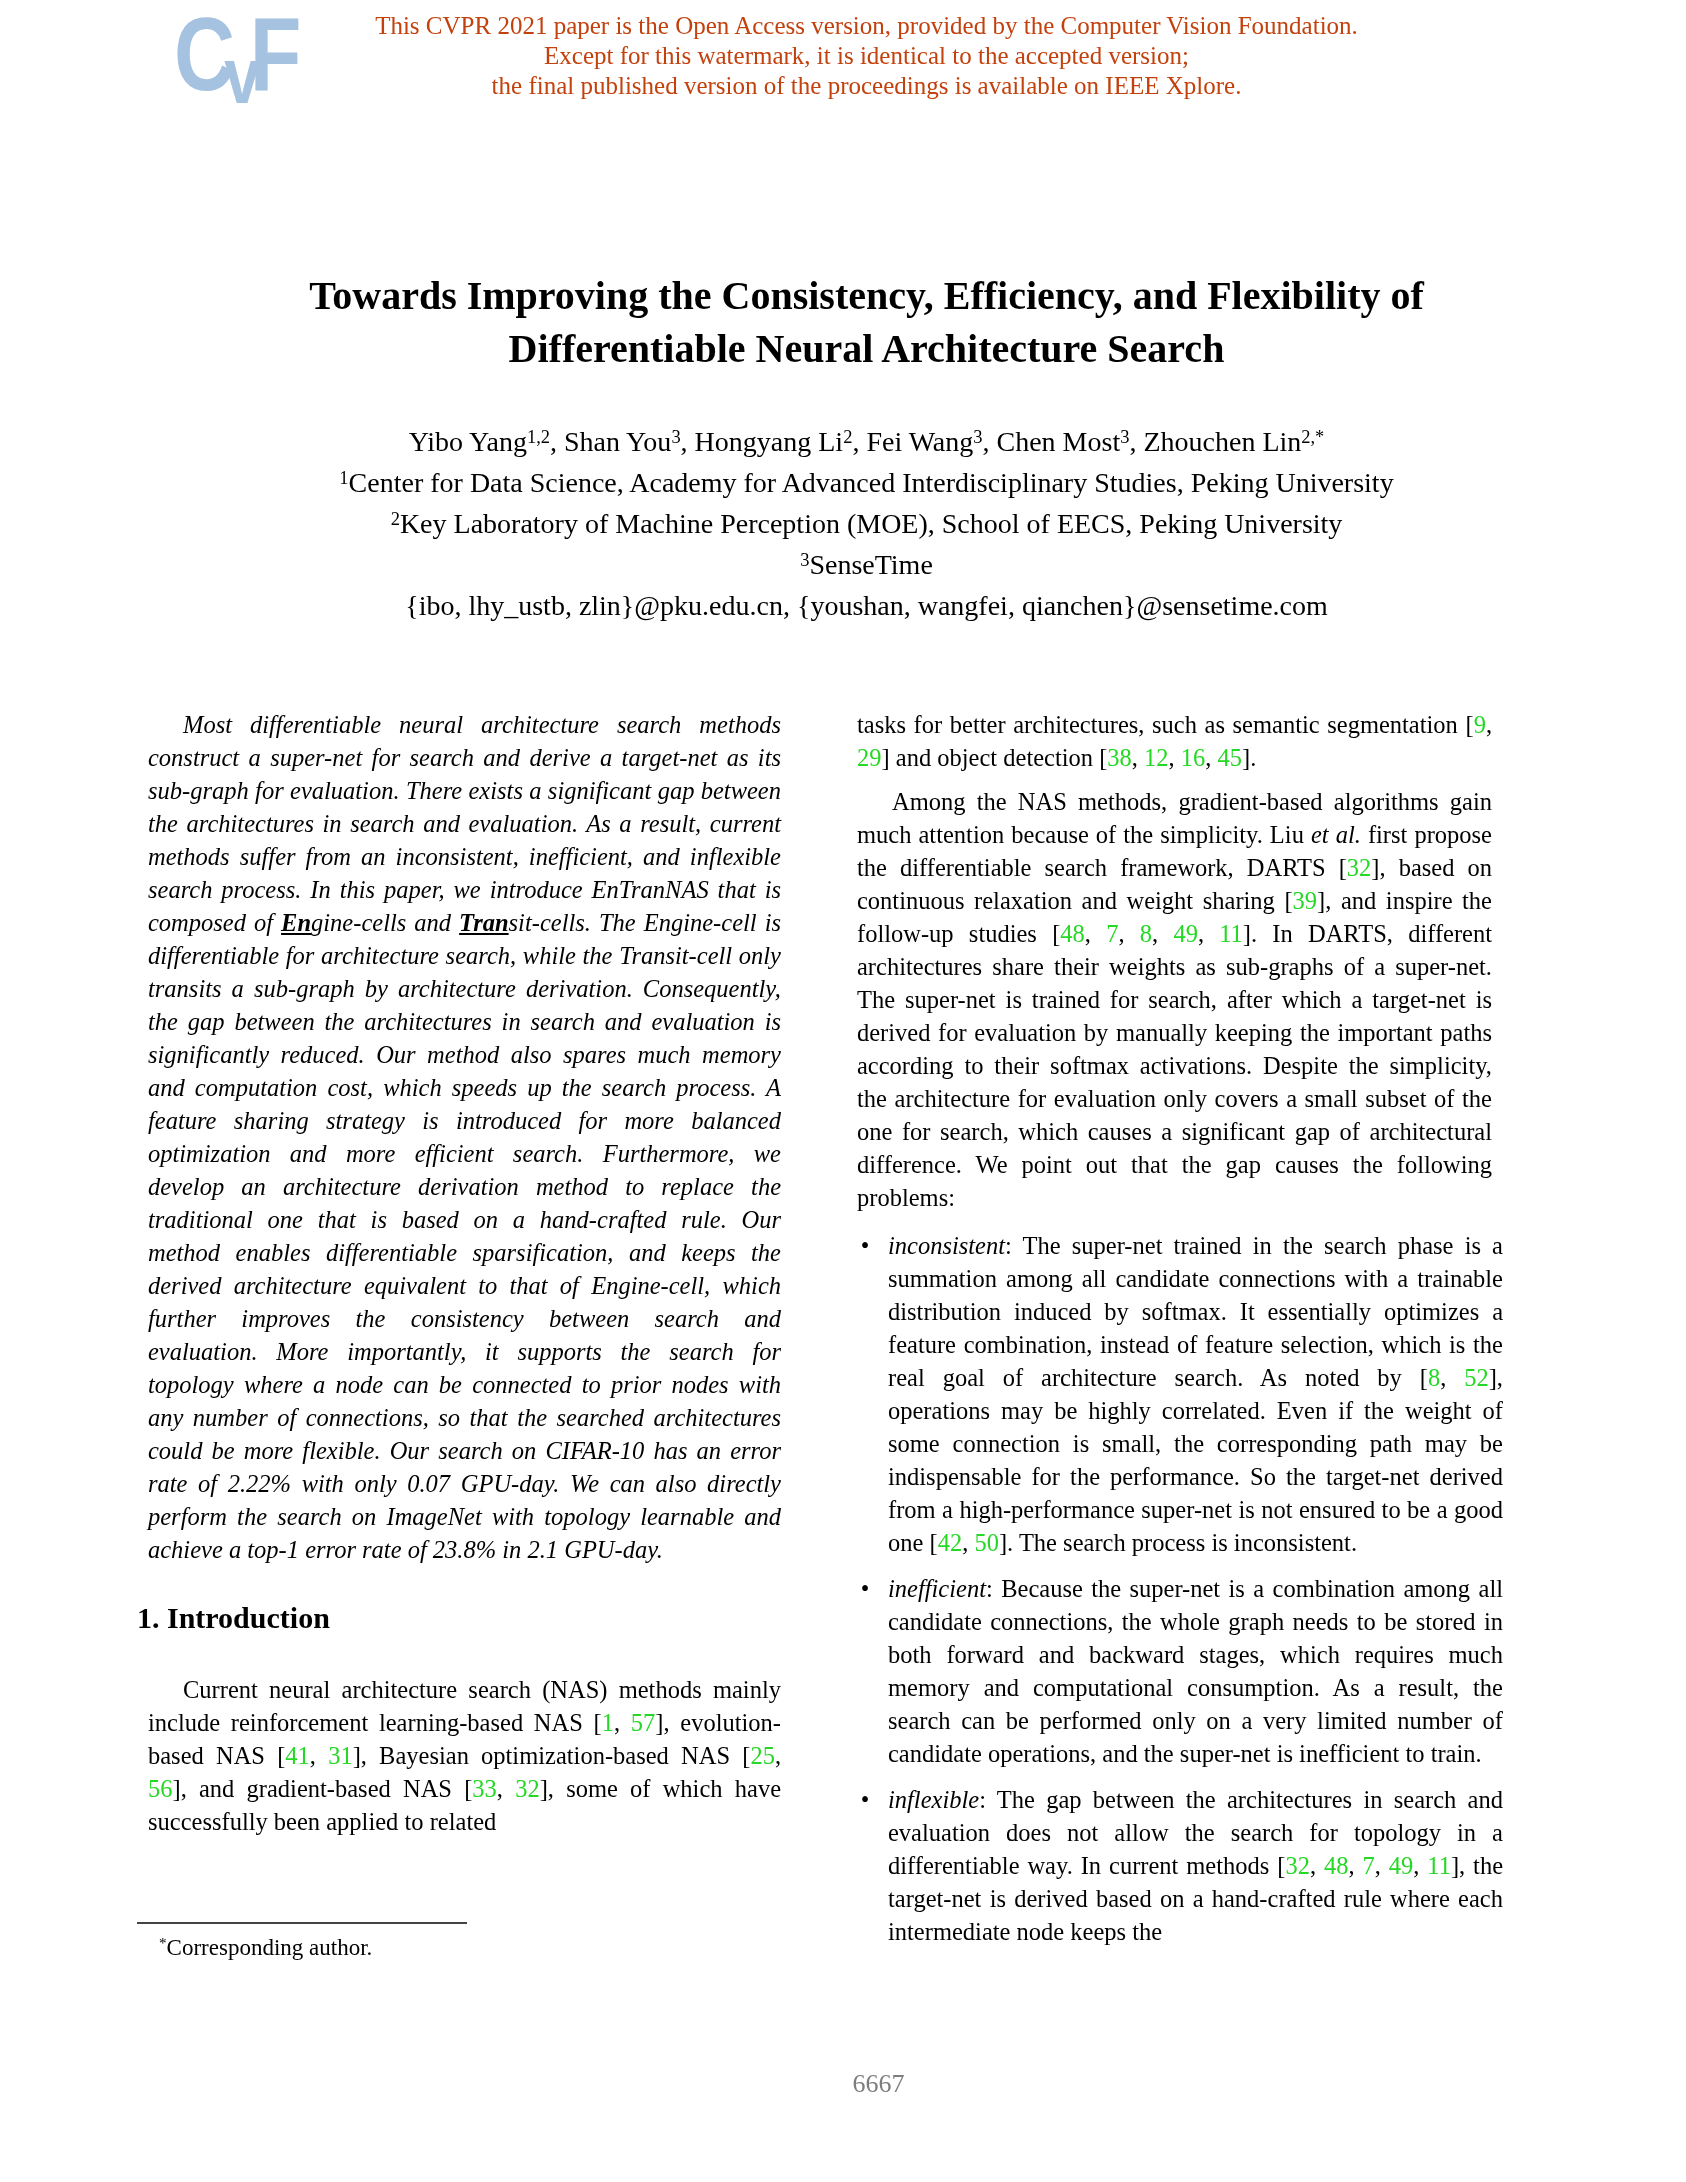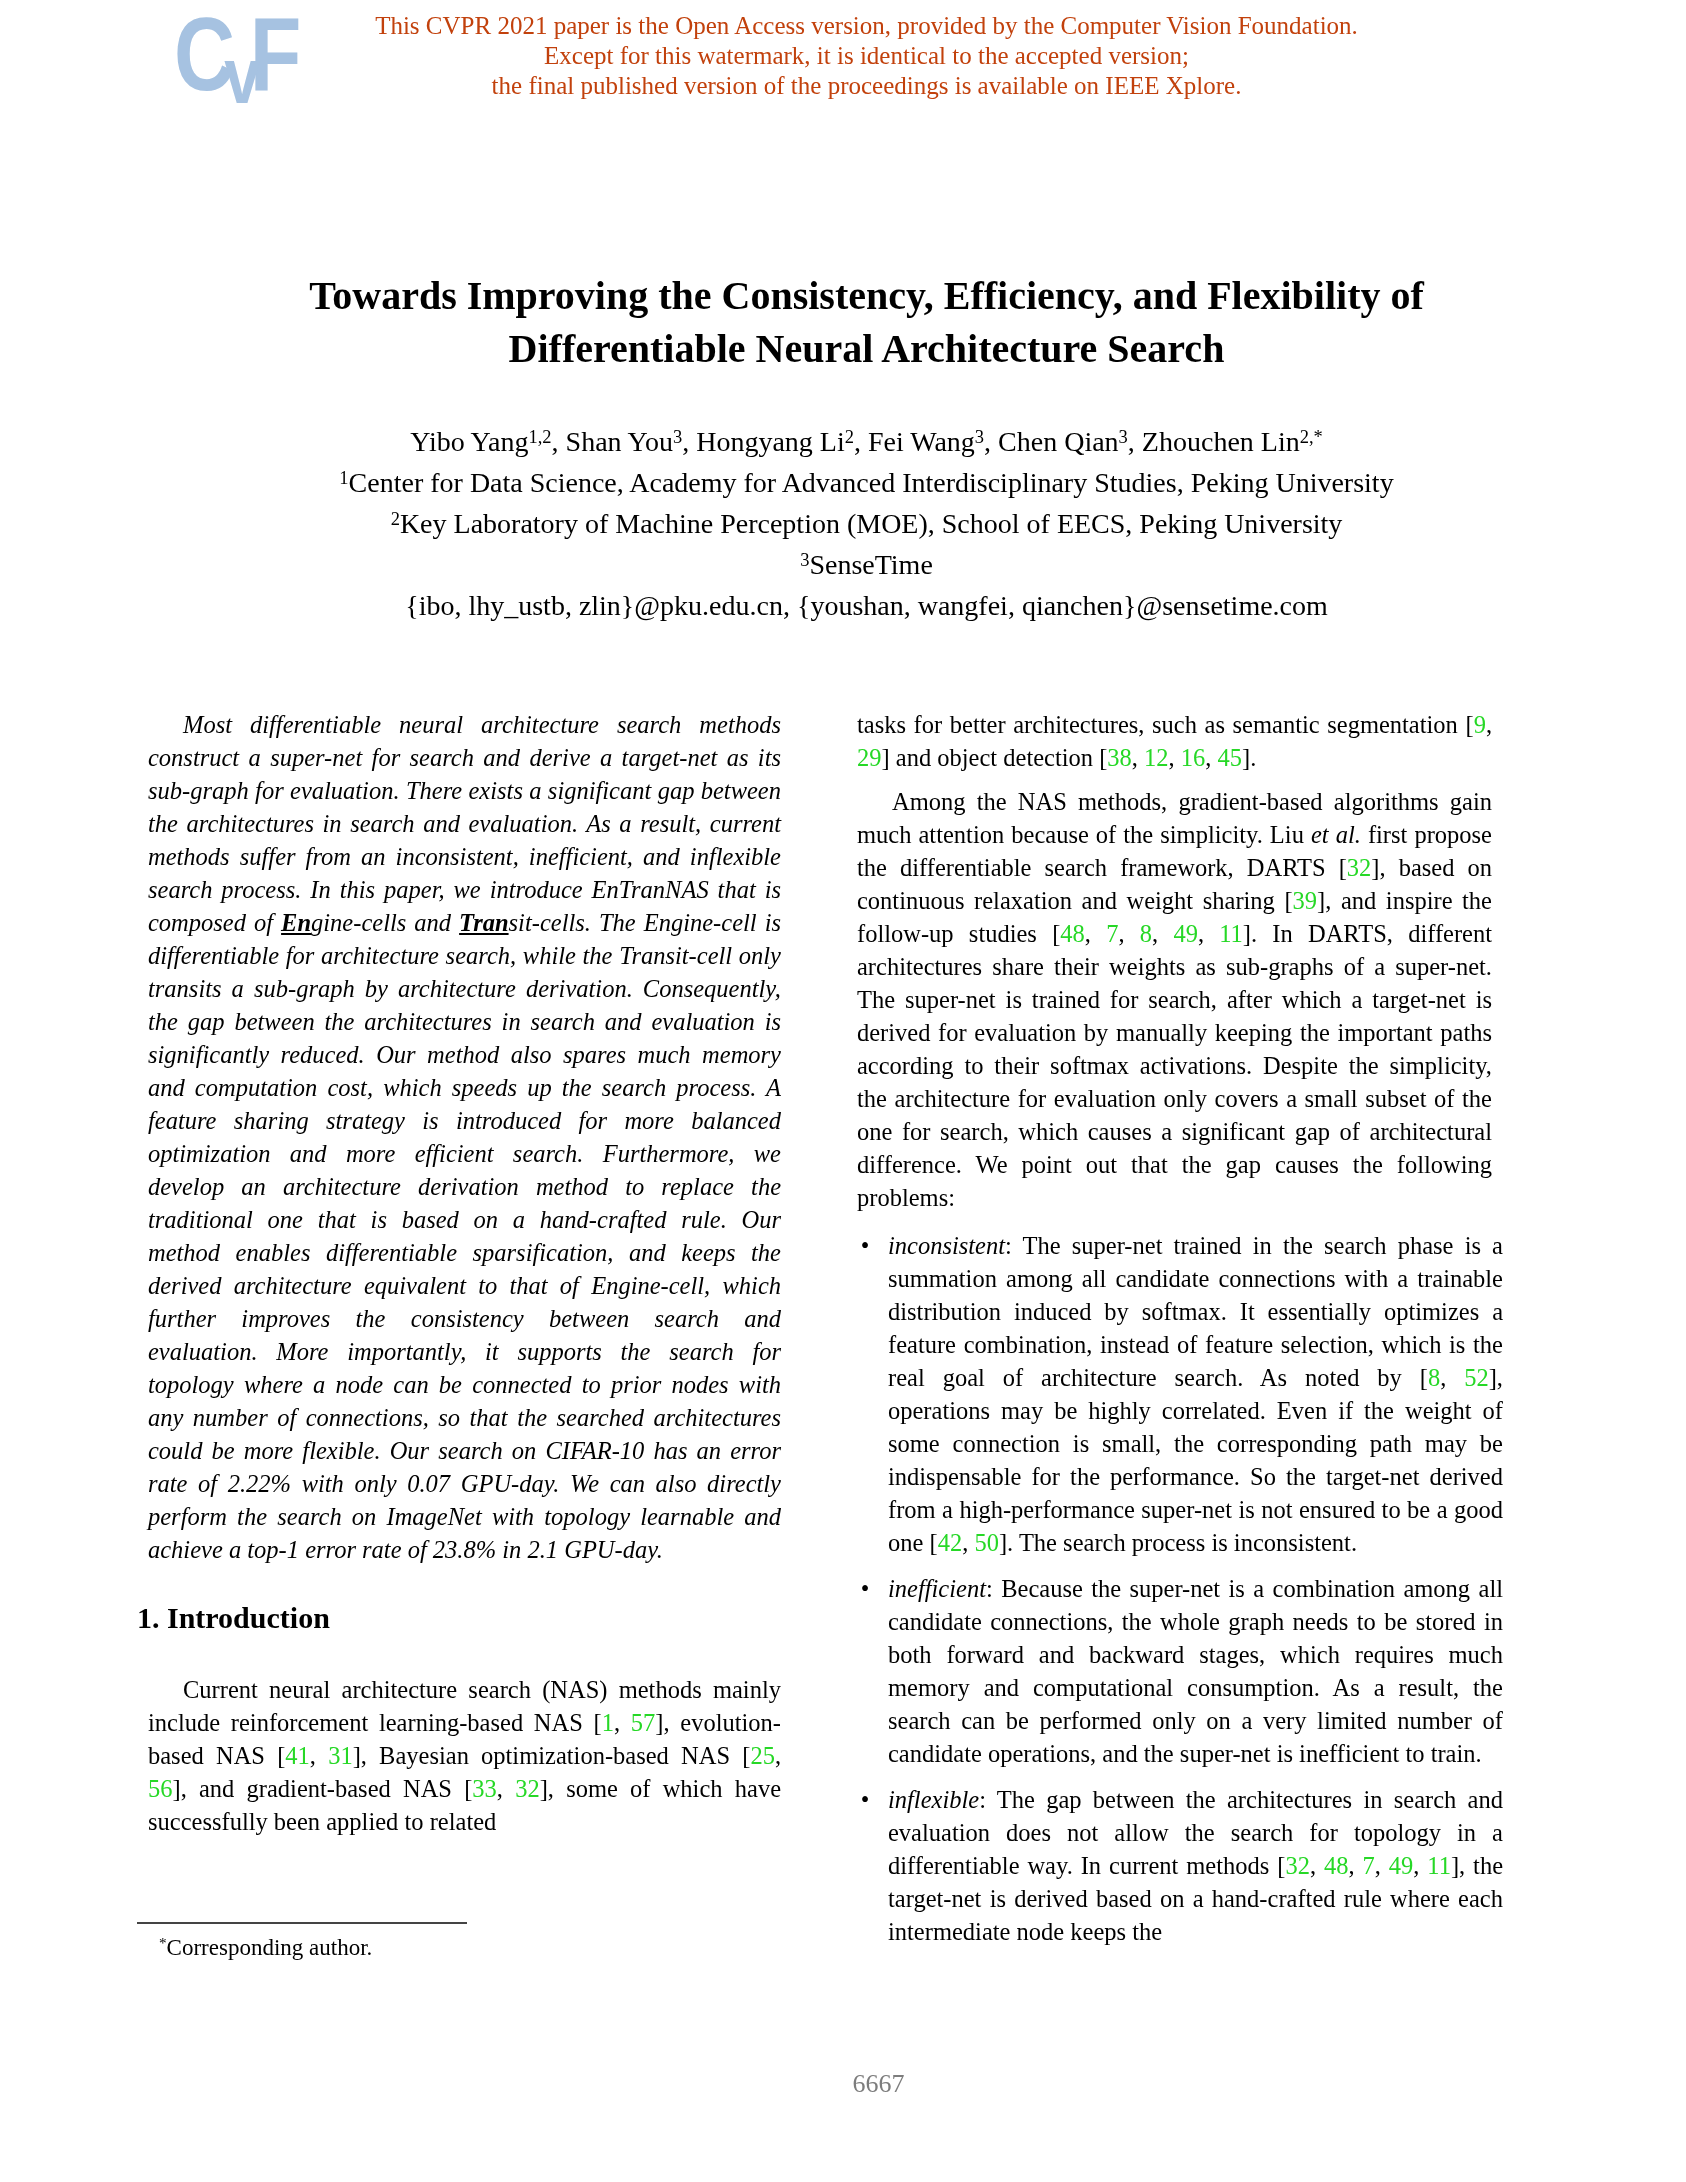--- a/index.html
+++ b/index.html
@@ -71,21 +71,21 @@
     <div class="wm-line">Except for this watermark, it is identical to the accepted version;</div>
     <div class="wm-line">the final published version of the proceedings is available on IEEE Xplore.</div>
   </div>
 
   <h1 class="title">
     <div>Towards Improving the Consistency, Efficiency, and Flexibility of</div>
     <div>Differentiable Neural Architecture Search</div>
   </h1>
 
   <div class="authors">
-    <div><span>Yibo Yang</span><span class="seg-sup">1,2</span><span>, Shan You</span><span class="seg-sup">3</span><span>, Hongyang Li</span><span class="seg-sup">2</span><span>, Fei Wang</span><span class="seg-sup">3</span><span>, Chen Qian</span><span class="seg-sup">3</span><span>, Zhouchen Lin</span><span class="seg-sup">2,*</span></div>
+    <div><span>Yibo Yang</span><span class="seg-sup">1,2</span><span>, Shan You</span><span class="seg-sup">3</span><span>, Hongyang Li</span><span class="seg-sup">2</span><span>, Fei Wang</span><span class="seg-sup">3</span><span>, Chen Most</span><span class="seg-sup">3</span><span>, Zhouchen Lin</span><span class="seg-sup">2,*</span></div>
     <div><span class="seg-sup">1</span><span>Center for Data Science, Academy for Advanced Interdisciplinary Studies, Peking University</span></div>
     <div><span class="seg-sup">2</span><span>Key Laboratory of Machine Perception (MOE), School of EECS, Peking University</span></div>
     <div><span class="seg-sup">3</span><span>SenseTime</span></div>
     <div>{ibo, lhy_ustb, zlin}@pku.edu.cn, {youshan, wangfei, qianchen}@sensetime.com</div>
   </div>
 
   <div class="col col-left">
     <p class="body italic indent"><span>Most differentiable neural architecture search methods construct a super-net for search and derive a target-net as its sub-graph for evaluation. There exists a significant gap between the architectures in search and evaluation. As a result, current methods suffer from an inconsistent, inefficient, and inflexible search process. In this paper, we introduce EnTranNAS that is composed of </span><span class="seg-bu">En</span><span>gine-cells and </span><span class="seg-bu">Tran</span><span>sit-cells. The Engine-cell is differentiable for architecture search, while the Transit-cell only transits a sub-graph by architecture derivation. Consequently, the gap between the architectures in search and evaluation is significantly reduced. Our method also spares much memory and computation cost, which speeds up the search process. A feature sharing strategy is introduced for more balanced optimization and more efficient search. Furthermore, we develop an architecture derivation method to replace the traditional one that is based on a hand-crafted rule. Our method enables differentiable sparsification, and keeps the derived architecture equivalent to that of Engine-cell, which further improves the consistency between search and evaluation. More importantly, it supports the search for topology where a node can be connected to prior nodes with any number of connections, so that the searched architectures could be more flexible. Our search on CIFAR-10 has an error rate of 2.22% with only 0.07 GPU-day. We can also directly perform the search on ImageNet with topology learnable and achieve a top-1 error rate of 23.8% in 2.1 GPU-day.</span></p>
     <h2 class="sec-heading">1. Introduction</h2>
     <p class="body indent"><span>Current neural architecture search (NAS) methods mainly include reinforcement learning-based NAS [</span><span class="seg-cite">1</span><span>, </span><span class="seg-cite">57</span><span>], evolution-based NAS [</span><span class="seg-cite">41</span><span>, </span><span class="seg-cite">31</span><span>], Bayesian optimization-based NAS [</span><span class="seg-cite">25</span><span>, </span><span class="seg-cite">56</span><span>], and gradient-based NAS [</span><span class="seg-cite">33</span><span>, </span><span class="seg-cite">32</span><span>], some of which have successfully been applied to related</span></p>

